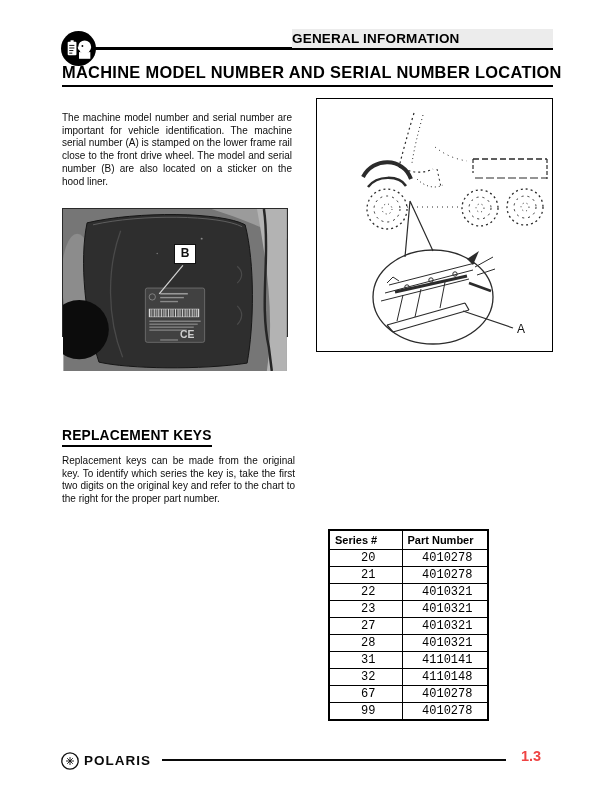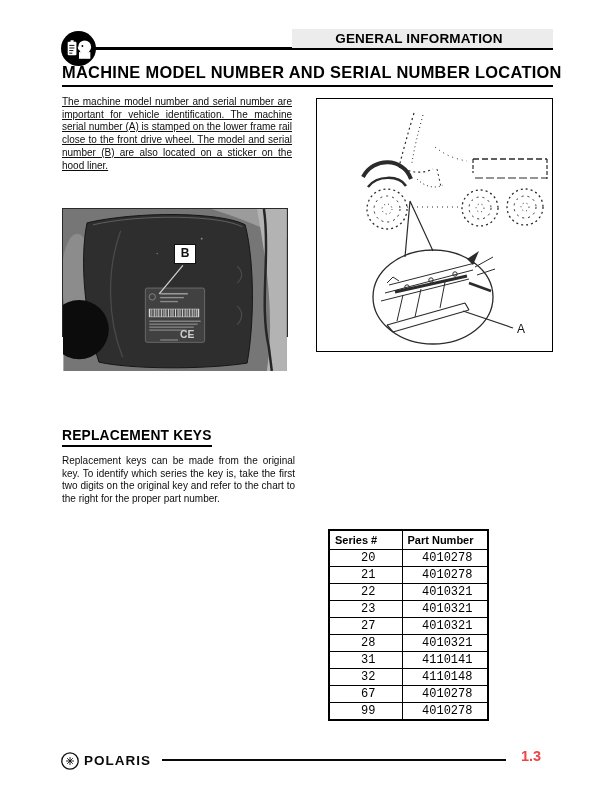--- a/index.html
+++ b/index.html
@@ -4,29 +4,29 @@
 <style>
   html,body { margin:0; padding:0; background:#fff; }
   body { font-family:"Liberation Sans", sans-serif; }
   .page { position:relative; width:612px; height:792px; background:#ffffff; overflow:hidden; }
 
   
   .chapter-icon { position:absolute; left:61px; top:31px; width:35px; height:35px; }
   .header-rule { position:absolute; left:95px; top:47px; width:458px; height:3px; background:#000; }
   .section-banner { position:absolute; left:292px; top:29px; width:261px; height:19px;
     background:#ececec; font-weight:bold; font-size:13.5px; line-height:19px;
-    text-align:center; padding-right:7px; box-sizing:border-box; color:#000; letter-spacing:0.2px; }
+    text-align:left; padding-right:7px; box-sizing:border-box; color:#000; letter-spacing:0.2px; }
 
   h1.page-title { position:absolute; left:62px; top:63px; width:491px; margin:0;
     font-size:16.4px; font-weight:bold; letter-spacing:0.3px; white-space:nowrap;
     border-bottom:2.5px solid #000; padding-bottom:3px; color:#000; }
 
   .body-text { position:absolute; margin:0; font-size:10px; line-height:12.7px;
     color:#0d0d0d; text-align:justify; }
-  #intro-paragraph { left:62px; top:96px; width:230px;text-decoration:underline; }
+  #intro-paragraph { left:62px; top:112px; width:230px; }
   #keys-paragraph  { left:62px; top:455px; width:233px; }
 
   
   .figure-a { position:absolute; left:316px; top:98px; width:237px; height:254px;
     border:1.5px solid #000; box-sizing:border-box; background:#fff; }
   .photo-b { position:absolute; left:62px; top:208px; width:226px; height:129px;
     border:1px solid #2a2a2a; box-sizing:border-box; background:#777; }
   .label-box-b { position:absolute; left:174px; top:244px; width:22px; height:20px;
     background:#fff; border:1.3px solid #111; box-sizing:border-box; text-align:center;
     font-size:12px; font-weight:bold; line-height:17px; color:#111; }

